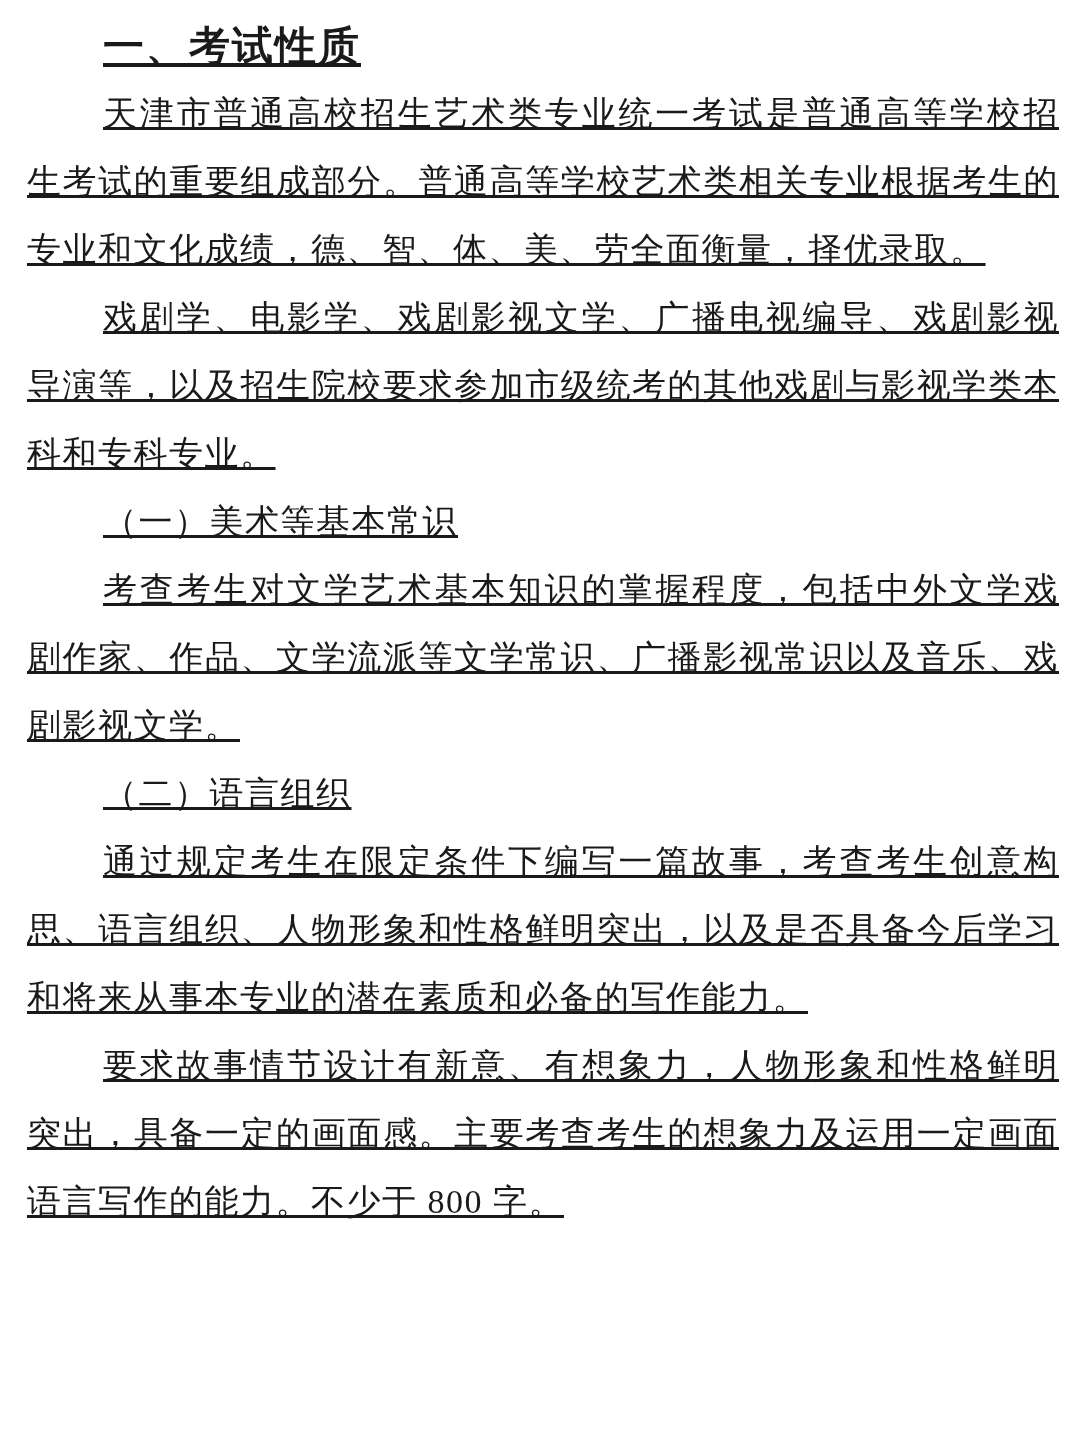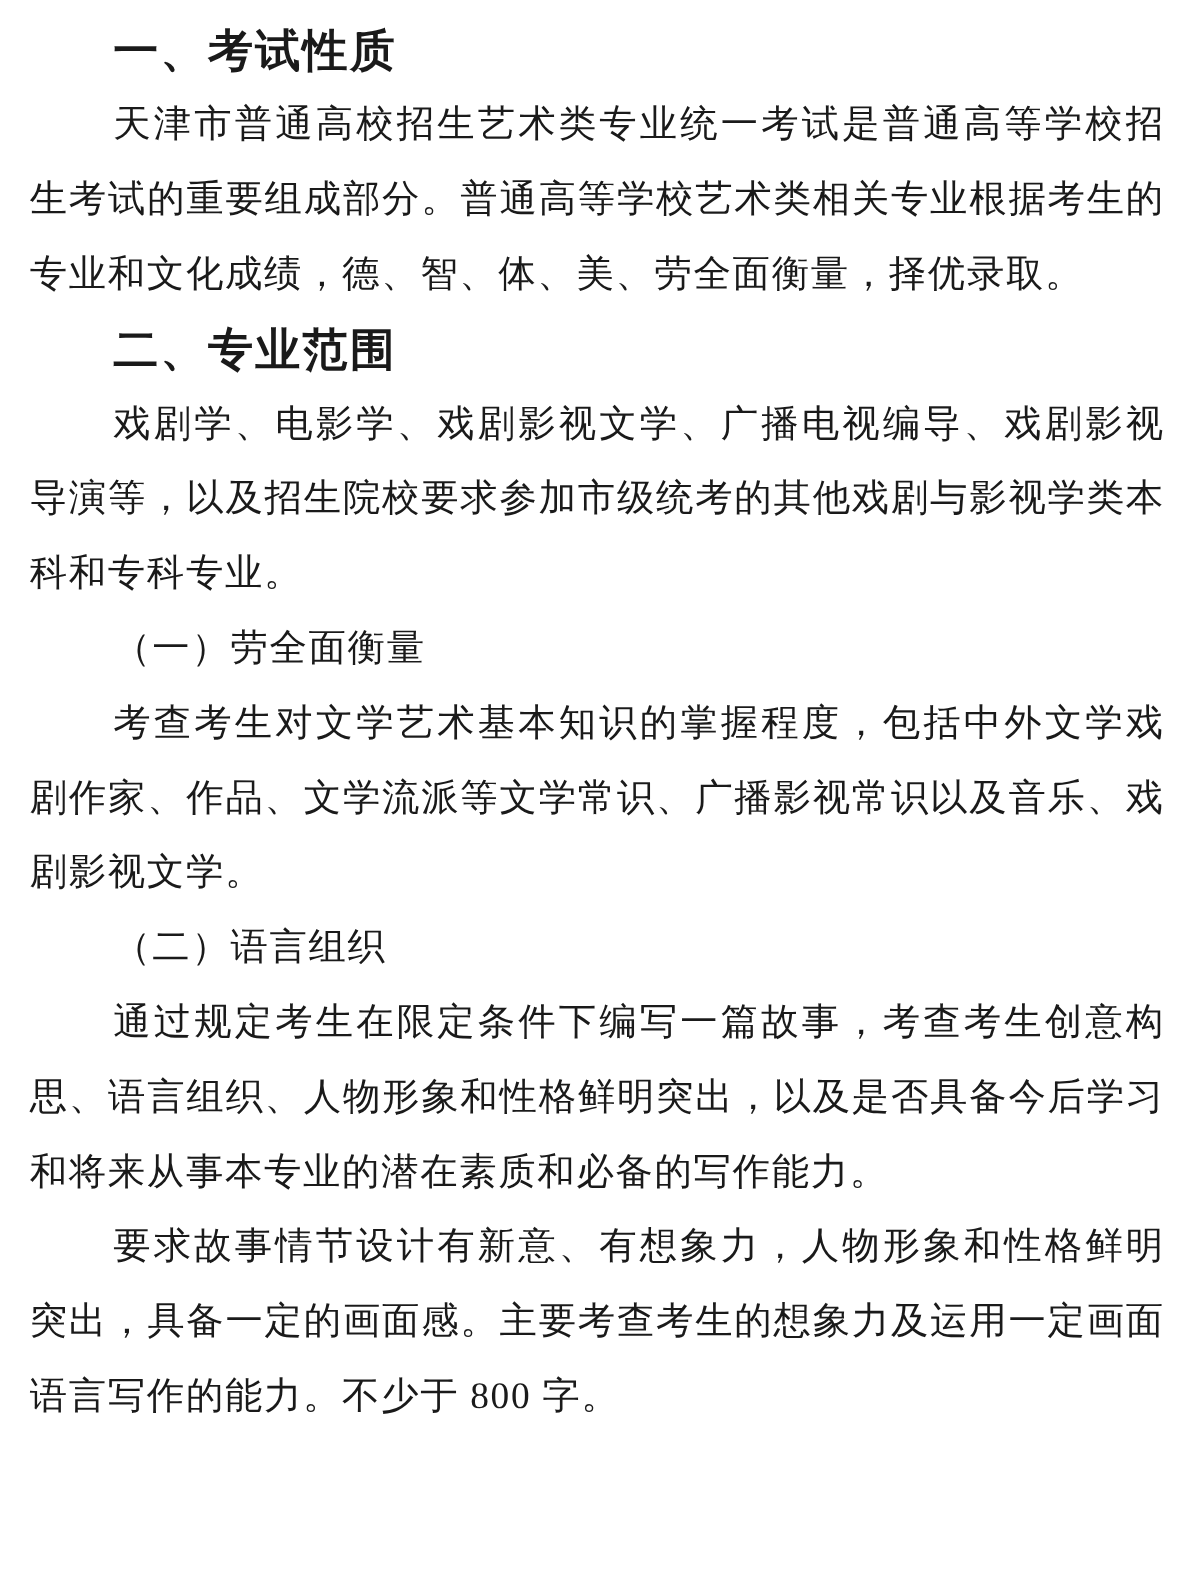--- a/index.html
+++ b/index.html
@@ -9,20 +9,21 @@
   }
   .doc {
     position: relative;
     width: 1080px;
     height: 1447px;
     box-sizing: border-box;
     background: #ffffff;
     padding: 12px 21px 0 27px;
     overflow: hidden;
     color: #1a1a1a;
+    text-decoration: underline;
   }
   .line {
     margin: 0;
     padding: 0;
     font-size: 34px;
     line-height: 68px;
     color: #1a1a1a;
   }
   
   .h {
@@ -50,20 +51,19 @@
     text-indent: 76px;
     white-space: nowrap;
   }
 </style>
 </head>
 <body>
 
 <div class="doc">
   <h2 class="line h">一、考试性质</h2>
   <p class="line p">天津市普通高校招生艺术类专业统一考试是普通高等学校招生考试的重要组成部分。普通高等学校艺术类相关专业根据考生的专业和文化成绩，德、智、体、美、劳全面衡量，择优录取。</p>
-  <h2 class="line h">二、专业范围</h2>
   <p class="line p">戏剧学、电影学、戏剧影视文学、广播电视编导、戏剧影视导演等，以及招生院校要求参加市级统考的其他戏剧与影视学类本科和专科专业。</p>
-  <h3 class="line s">（一）劳全面衡量</h3>
+  <h3 class="line s">（一）美术等基本常识</h3>
   <p class="line p">考查考生对文学艺术基本知识的掌握程度，包括中外文学戏剧作家、作品、文学流派等文学常识、广播影视常识以及音乐、戏剧影视文学。</p>
   <h3 class="line s">（二）语言组织</h3>
   <p class="line p">通过规定考生在限定条件下编写一篇故事，考查考生创意构思、语言组织、人物形象和性格鲜明突出，以及是否具备今后学习和将来从事本专业的潜在素质和必备的写作能力。</p>
   <p class="line p">要求故事情节设计有新意、有想象力，人物形象和性格鲜明突出，具备一定的画面感。主要考查考生的想象力及运用一定画面语言写作的能力。不少于 800 字。</p>
 </div>
 
 </body></html>

